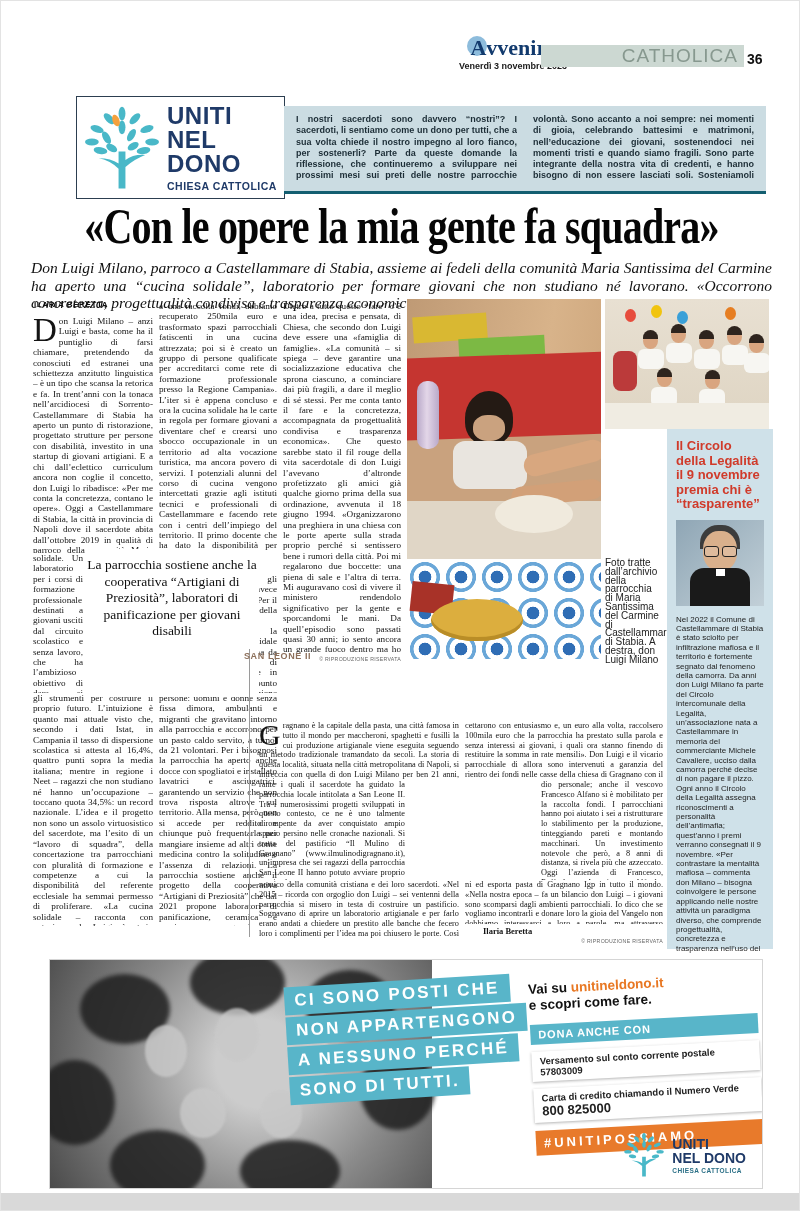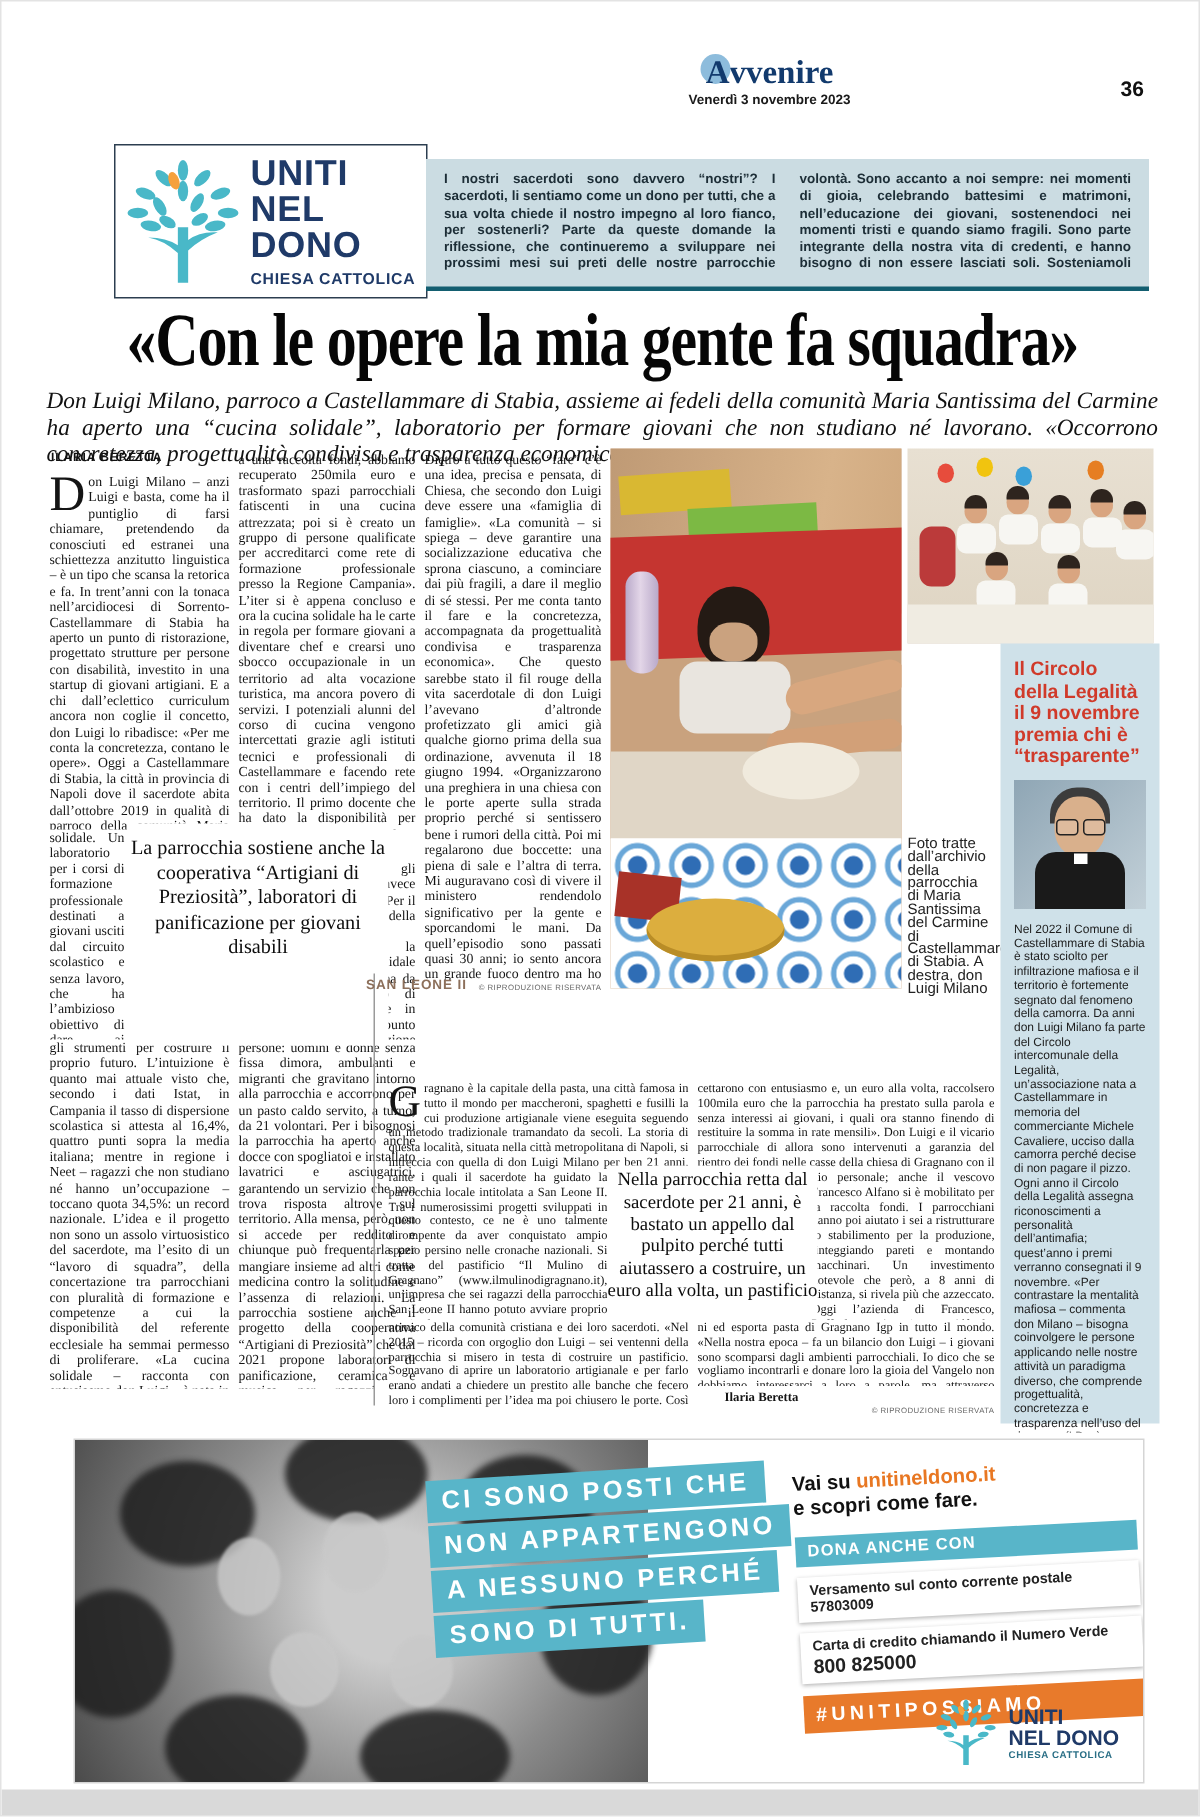--- a/index.html
+++ b/index.html
@@ -142,20 +142,23 @@
   .bottom-band{left:0;top:1192px;width:800px;height:19px;background:#d9d9d9;}
 </style>
 </head>
 <body>
 
 <div id="page" data-name="newspaper-page">
 
   <div class="abs masthead" data-name="masthead">
     <div class="masthead-title" data-name="masthead-logo"><span class="a-globe" data-name="avvenire-globe-icon"><span class="globe-circle"></span><span class="a-letter">A</span></span><span>vvenire</span></div>
     <div class="masthead-date" data-name="edition-date">Venerdì 3 novembre 2023</div>
+  </div>
+  <div class="abs section-box" data-name="section-box">
+    <span class="section-label" data-name="section-label">CATHOLICA</span>
   </div>
   <div class="abs page-num" data-name="page-number">36</div>
 
   <div class="abs promo-box" data-name="uniti-nel-dono-box">
     <svg class="tree-svg" data-name="tree-logo-icon" width="78" height="86" viewBox="0 0 90 100">
       <path d="M41 97 L41 74 Q30 64 18 62 Q32 62 41 68 L41 54 L49 54 L49 64 Q58 57 72 58 Q59 63 49 72 L49 97 Z" fill="#49b8c8"></path>
       <g fill="#49b8c8">
         <ellipse cx="45" cy="10" rx="4" ry="8"></ellipse>
         <ellipse cx="30" cy="16" rx="8" ry="4" transform="rotate(45 30 16)"></ellipse>
         <ellipse cx="60" cy="16" rx="8" ry="4" transform="rotate(-45 60 16)"></ellipse>
@@ -277,21 +280,20 @@
     <div class="seg As2" data-name="article2-col1-seg2">rante i quali il sacerdote ha guidato la parrocchia locale intitolata a San Leone II. Tra i numerosissimi progetti sviluppati in questo contesto, ce ne è uno talmente dirompente da aver conquistato ampio spazio persino nelle cronache nazionali. Si tratta del pastificio “Il Mulino di Gragnano” (www.ilmulinodigragnano.it), un’impresa che sei ragazzi della parrocchia San Leone II hanno potuto avviare proprio grazie al sostegno eco-</div>
     <div class="seg As3" data-name="article2-col1-seg3">nomico della comunità cristiana e dei loro sacerdoti. «Nel 2015 – ricorda con orgoglio don Luigi – sei ventenni della parrocchia si misero in testa di costruire un pastificio. Sognavano di aprire un laboratorio artigianale e per farlo erano andati a chiedere un prestito alle banche che fecero loro i complimenti per l’idea ma poi chiusero le porte. Così una domenica, dal pulpito, lanciai la proposta di aiutare questi ragazzi proprio come se fossero figli nostri: i parrocchiani ac-</div>
   </div>
   <div class="abs a2col colB" data-name="article2-column2">
     <div class="seg Bs1" data-name="article2-col2-seg1">cettarono con entusiasmo e, un euro alla volta, raccolsero 100mila euro che la parrocchia ha prestato sulla parola e senza interessi ai giovani, i quali ora stanno finendo di restituire la somma in rate mensili». Don Luigi e il vicario parrocchiale di allora sono intervenuti a garanzia del rientro dei fondi nelle casse della chiesa di Gragnano con il loro stipen-</div>
     <div class="seg Bs2" data-name="article2-col2-seg2">dio personale; anche il vescovo Francesco Alfano si è mobilitato per la raccolta fondi. I parrocchiani hanno poi aiutato i sei a ristrutturare lo stabilimento per la produzione, tinteggiando pareti e montando macchinari. Un investimento notevole che però, a 8 anni di distanza, si rivela più che azzeccato. Oggi l’azienda di Francesco, Raffaele, Agostino, Alfredo, Christian e Luigi si è assestata e allargata; ha dato lavoro ad altri giova-</div>
     <div class="seg Bs3" data-name="article2-col2-seg3">ni ed esporta pasta di Gragnano Igp in tutto il mondo. «Nella nostra epoca – fa un bilancio don Luigi – i giovani sono scomparsi dagli ambienti parrocchiali. Io dico che se vogliamo incontrarli e donare loro la gioia del Vangelo non dobbiamo interessarci a loro a parole, ma attraverso proposte concrete e su misura».</div>
     <div class="byline2" data-name="article2-byline">Ilaria Beretta</div>
     <div class="copy2" data-name="article2-copyright">© RIPRODUZIONE RISERVATA</div>
   </div>
-  <div class="abs quote2" data-name="article2-pull-quote">Nella parrocchia retta dal sacerdote per 21 anni, è bastato un appello dal pulpito perché tutti aiutassero a costruire, un euro alla volta, un pastificio</div>
 
   <div class="abs ad" data-name="uniti-nel-dono-advert">
     <div class="ad-photo" data-name="advert-group-photo">
       <div class="ad-head" style="left:30px;top:14px;width:90px;height:70px;"></div>
       <div class="ad-head" style="left:140px;top:-10px;width:95px;height:65px;"></div>
       <div class="ad-head" style="left:255px;top:10px;width:90px;height:70px;"></div>
       <div class="ad-head" style="left:310px;top:90px;width:75px;height:80px;"></div>
       <div class="ad-head" style="left:-15px;top:100px;width:80px;height:85px;"></div>
       <div class="ad-head" style="left:60px;top:170px;width:95px;height:70px;"></div>
       <div class="ad-head" style="left:190px;top:180px;width:100px;height:62px;"></div>

